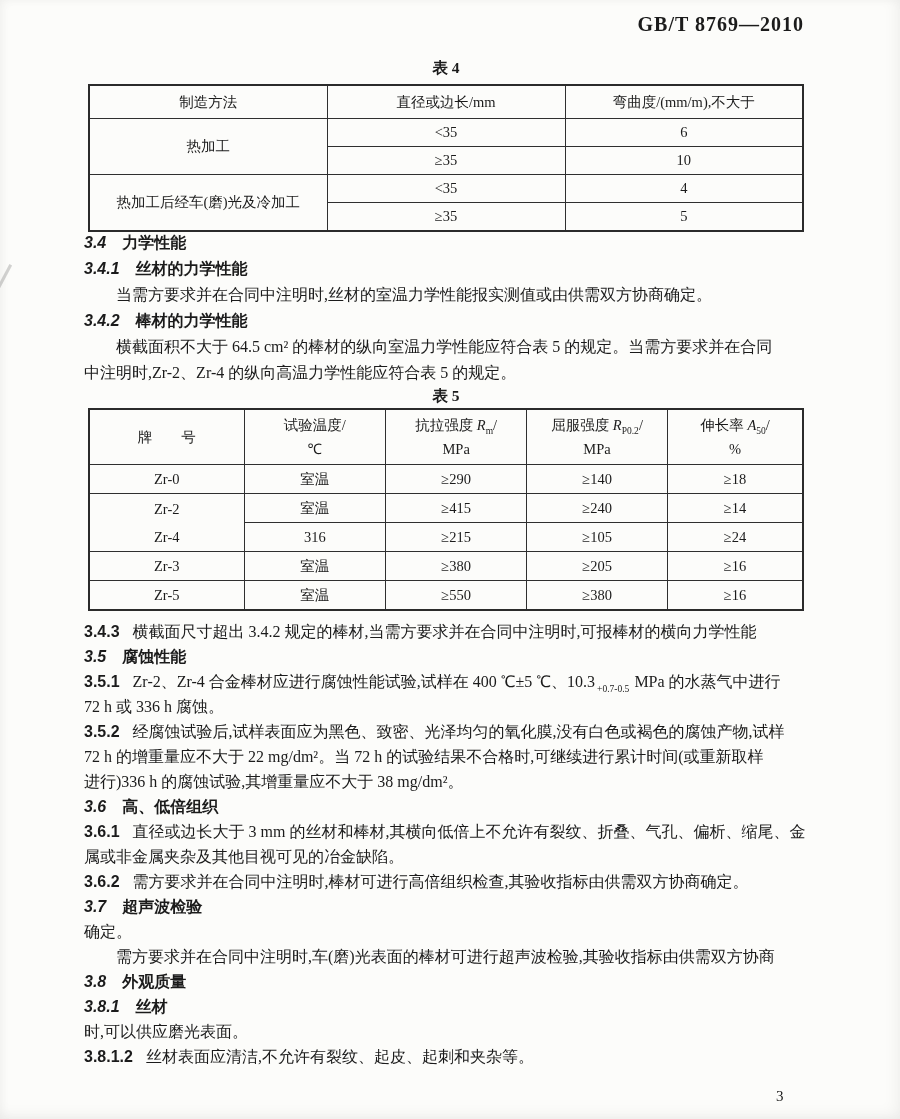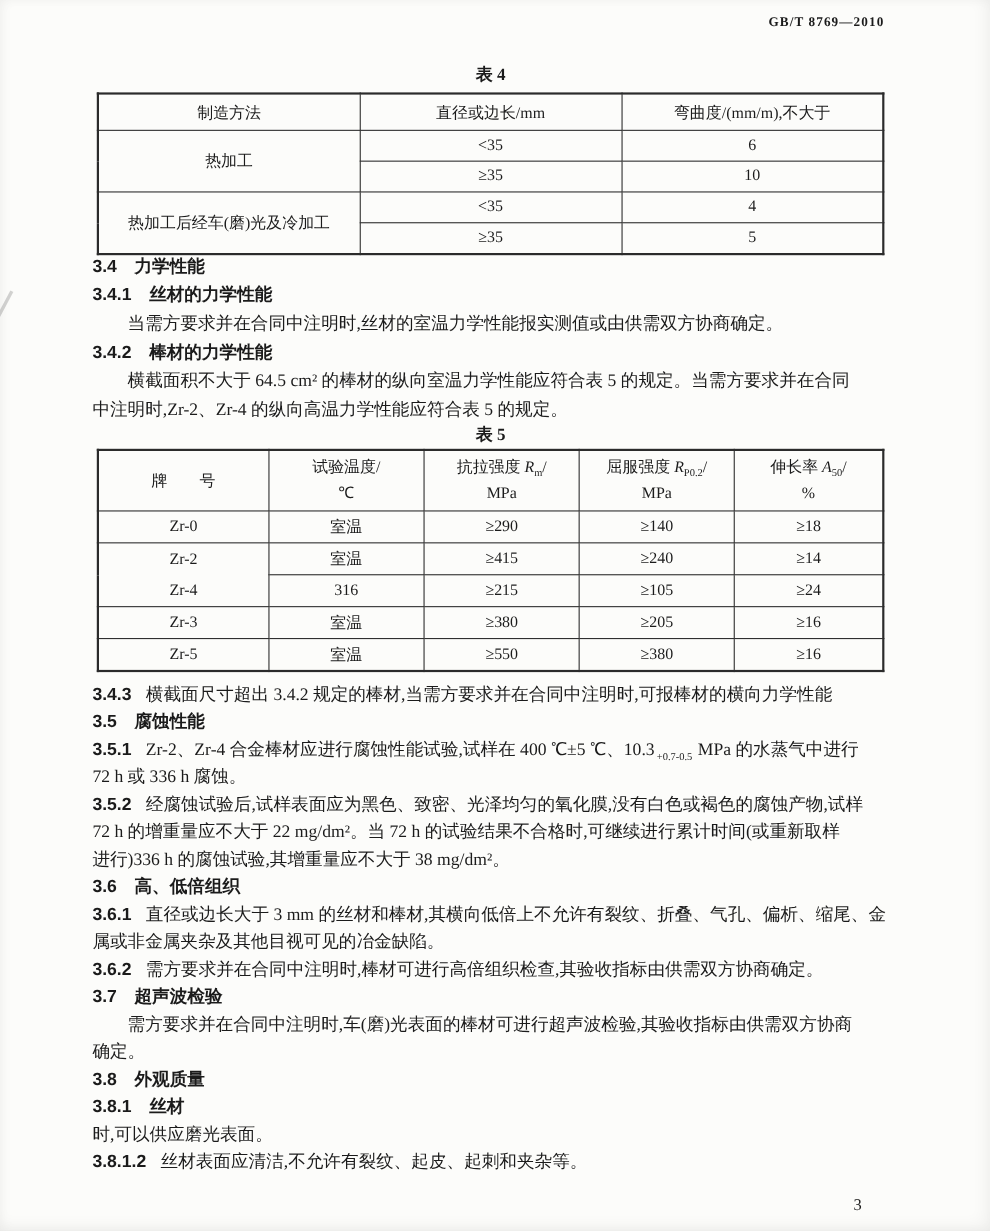--- a/index.html
+++ b/index.html
@@ -2,21 +2,21 @@
 <html><head>
 <meta charset="utf-8">
 <style>
   html,body{margin:0;padding:0;background:#e9e9e7;}
   .page{
     position:relative;width:900px;height:1119px;background:#fcfcfa;
     font-family:"Liberation Serif",serif;color:#1b1b1b;overflow:hidden;
     box-shadow:inset -4px -4px 14px rgba(0,0,0,0.05), inset 3px 0 10px rgba(0,0,0,0.03);
   }
   .doc-header{
-    position:absolute;top:13px;right:96px;font-size:12px;font-weight:bold;
+    position:absolute;top:13px;right:96px;font-size:20px;font-weight:bold;
     letter-spacing:1px;font-family:"Liberation Serif",serif;margin-left:45px;
   }
   .artifact{
     position:absolute;left:-2px;top:266px;width:16px;height:44px;
     border-left:3px solid rgba(110,110,110,0.30);transform:rotate(28deg);
   }
   
   .t4caption{position:absolute;top:58px;left:88px;width:716px;text-align:center;
     font-weight:bold;font-size:15.5px;}
   table.t4{
@@ -25,21 +25,21 @@
   }
   table.t4 td{border:1px solid #2f2f2f;text-align:center;padding:0;height:27px;}
   table.t4 tr.hdr td{height:32px;}
   
   .flow{position:absolute;left:84px;top:230px;width:736px;font-size:16px;}
   .ln{height:26px;line-height:26px;white-space:nowrap;overflow:visible;}
   .flow-bottom .ln{height:25px;line-height:25px;}
   .flow-bottom{margin-top:8px;}
   .ind{text-indent:2em;}
   .hnum,.pnum{font-weight:bold;font-family:"Liberation Sans",sans-serif;}
-  .hnum{margin-right:16px;}
+  .hnum{margin-right:16px;font-style:italic;}
   .pnum{margin-right:13px;}
   .httl{font-weight:bold;font-family:"Liberation Sans",sans-serif;}
   
   .t5caption{width:716px;margin-left:4px;text-align:center;font-weight:bold;
     font-size:15.5px;height:22px;line-height:20px;}
   table.t5{
     width:716px;margin-left:4px;border-collapse:collapse;font-size:14.5px;
     border:2px solid #2b2b2b;table-layout:fixed;
   }
   table.t5 td{border:1px solid #2f2f2f;text-align:center;padding:0;height:28px;}
@@ -198,22 +198,22 @@
         <span class="pnum">3.6.1</span><span>直径或边长大于 3 mm 的丝材和棒材,其横向低倍上不允许有裂纹、折叠、气孔、偏析、缩尾、金</span>
       </div>
       <div class="ln">属或非金属夹杂及其他目视可见的冶金缺陷。</div>
       <div class="ln">
         <span class="pnum">3.6.2</span><span>需方要求并在合同中注明时,棒材可进行高倍组织检查,其验收指标由供需双方协商确定。</span>
       </div>
 
       <div class="ln">
         <span class="hnum">3.7</span><span class="httl">超声波检验</span>
       </div>
+      <div class="ln">确定。</div>
       <div class="ln ind">需方要求并在合同中注明时,车(磨)光表面的棒材可进行超声波检验,其验收指标由供需双方协商</div>
-      <div class="ln">确定。</div>
 
       <div class="ln">
         <span class="hnum">3.8</span><span class="httl">外观质量</span>
       </div>
       <div class="ln">
         <span class="hnum">3.8.1</span><span class="httl">丝材</span>
       </div>
       <div class="ln">时,可以供应磨光表面。</div>
       <div class="ln">
         <span class="pnum">3.8.1.2</span><span>丝材表面应清洁,不允许有裂纹、起皮、起刺和夹杂等。</span>

